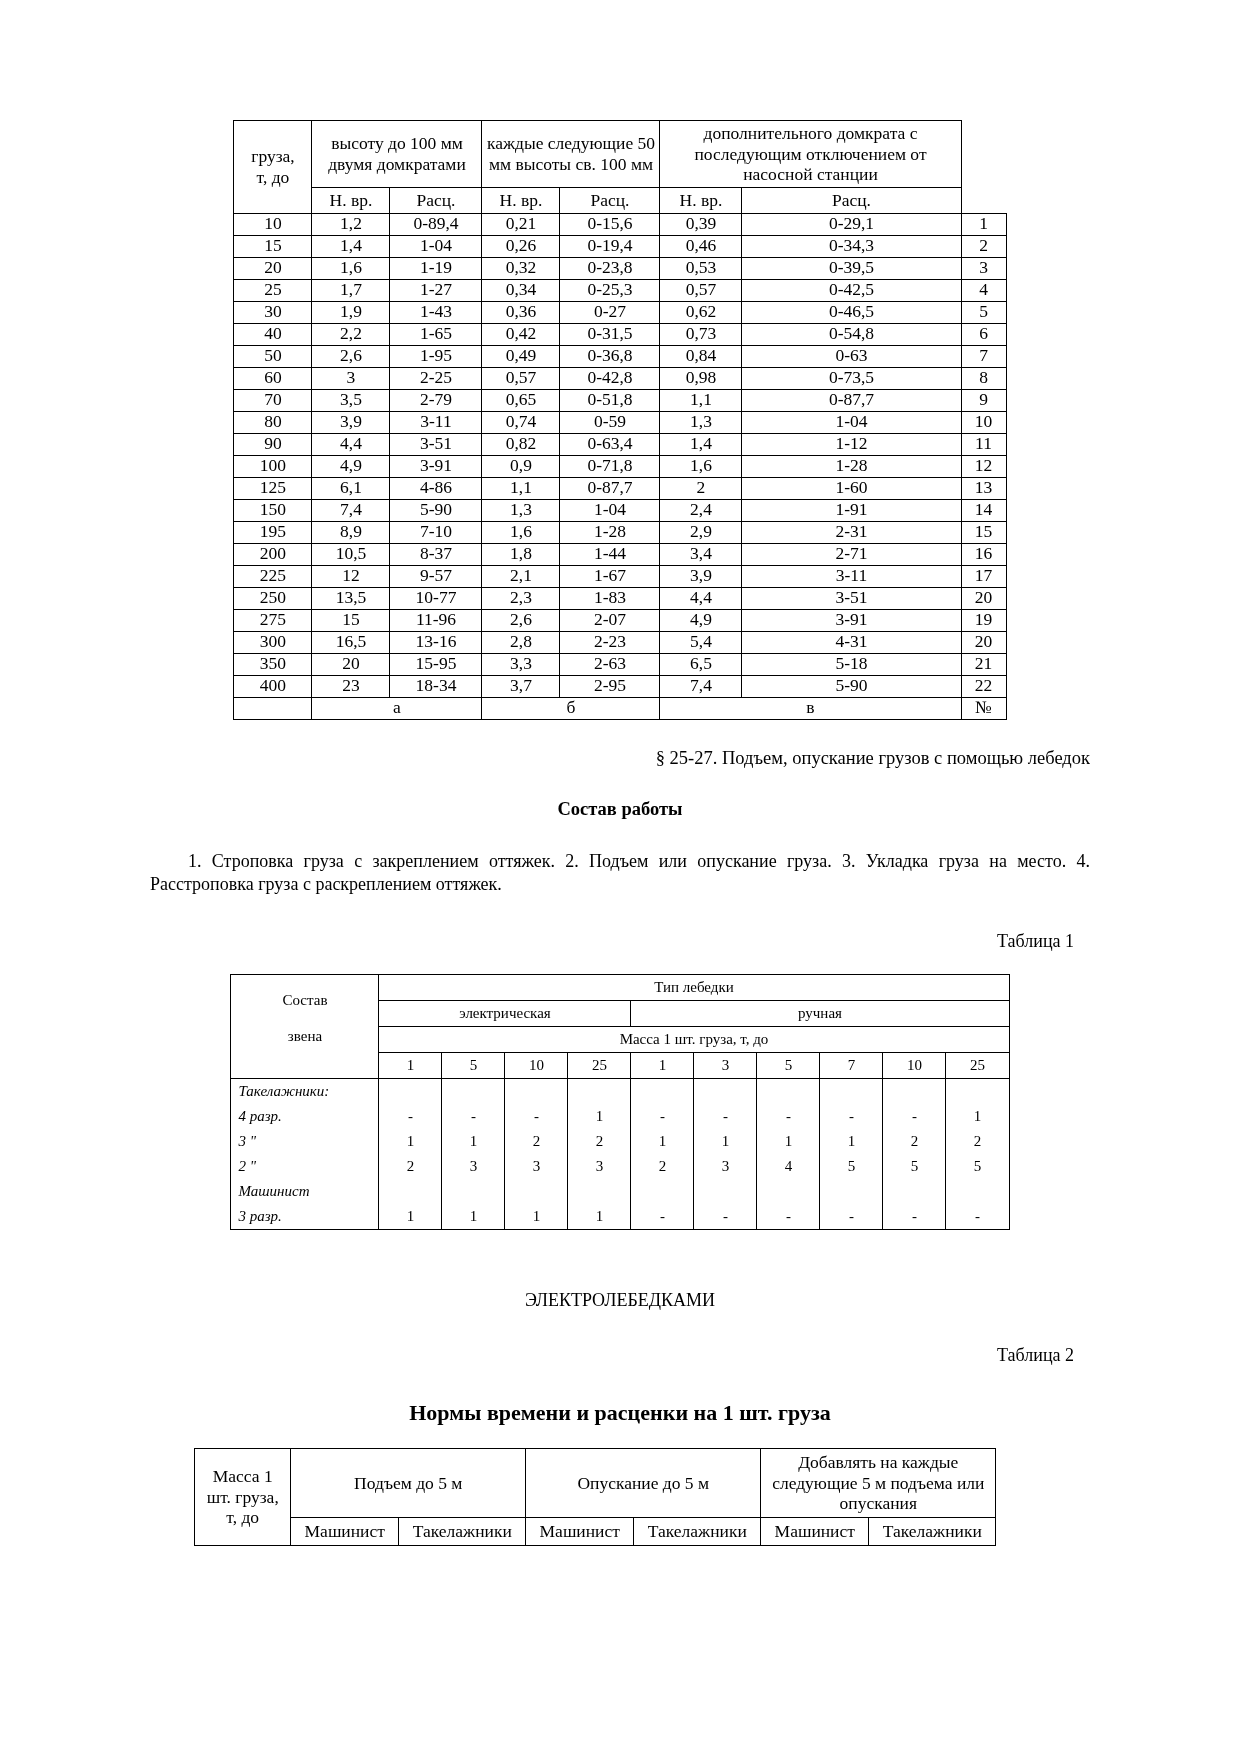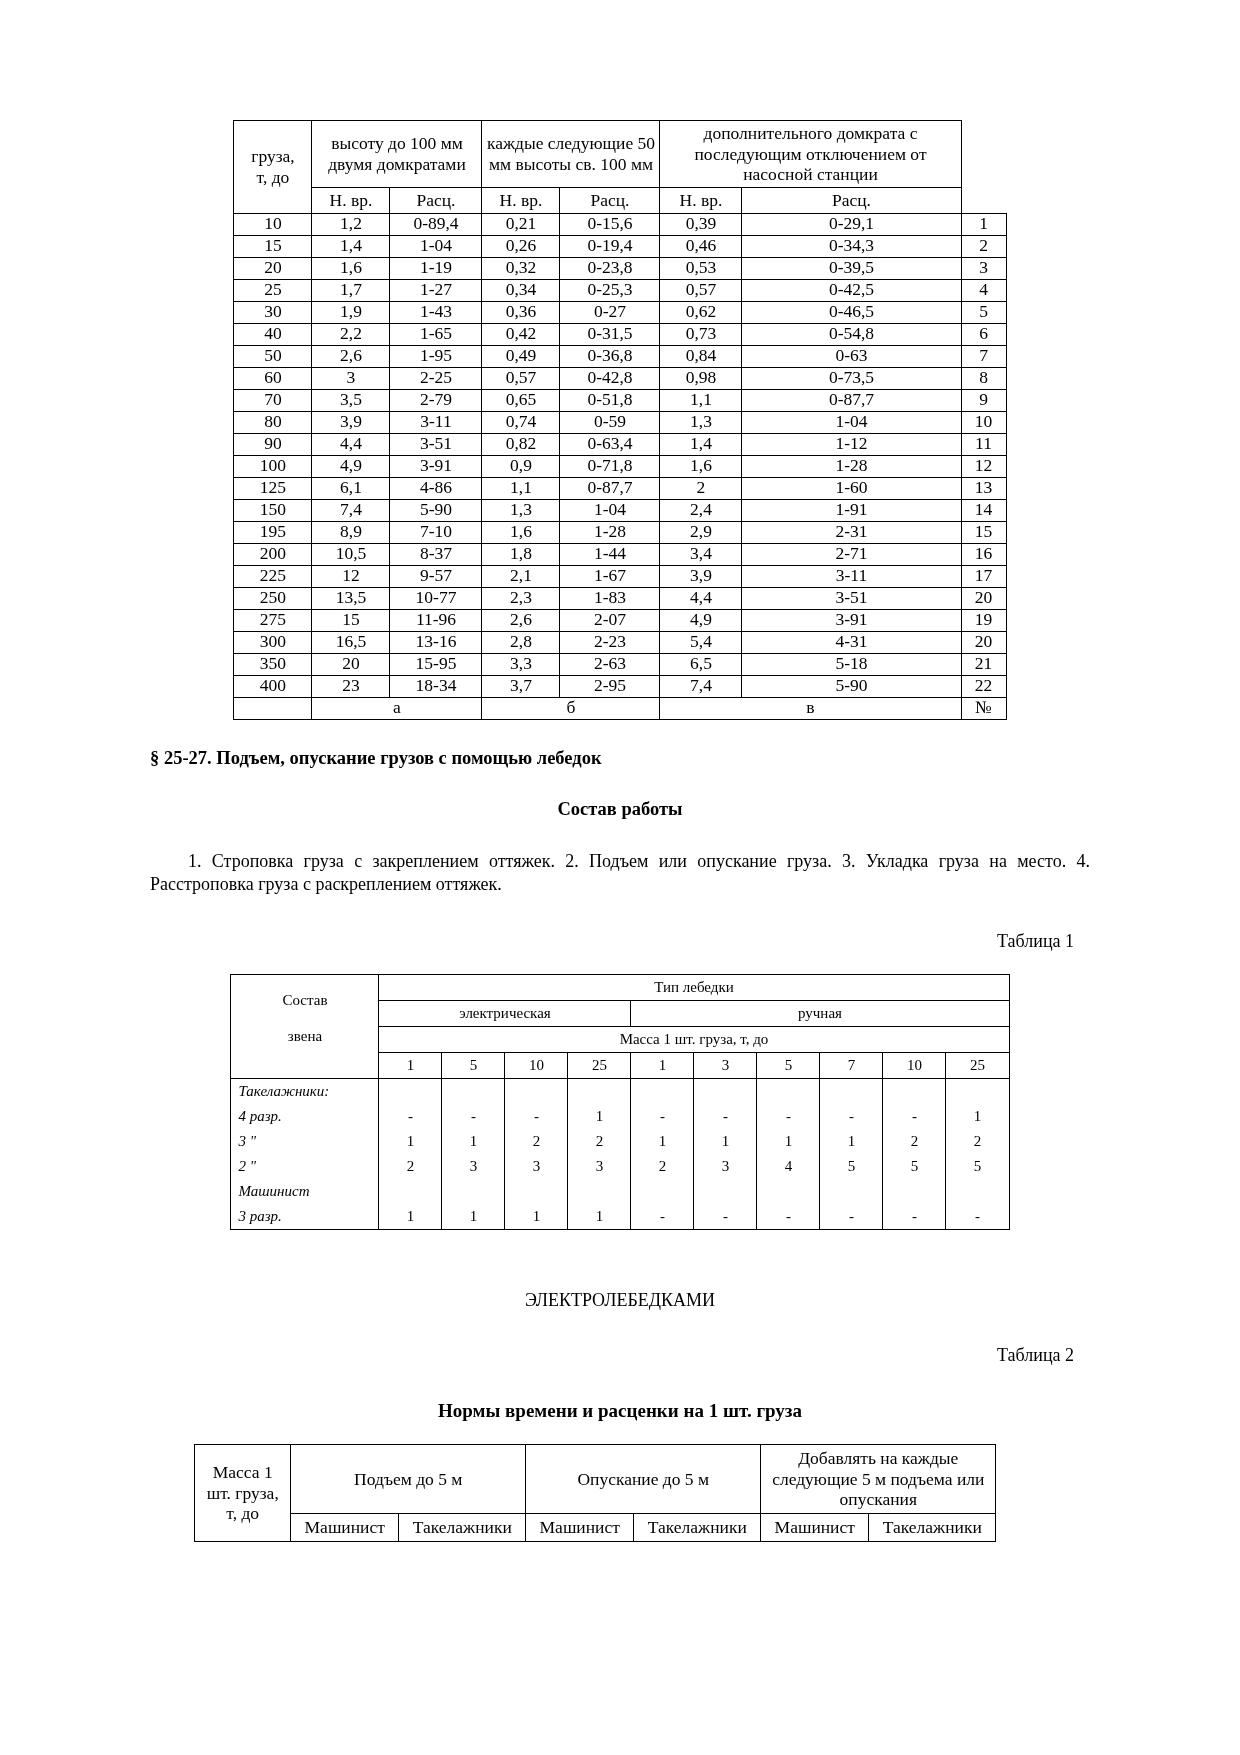--- a/index.html
+++ b/index.html
@@ -45,22 +45,22 @@
   
   #rates-table {
     width: 772px;
     font-size: 17.5px;
   }
   #rates-table td { height: 21px; padding: 0 2px; }
   #rates-table .hcell { height: auto; padding: 2px 4px; line-height: 1.18; }
 
   
   .sec-title {
-    text-align: left;
-    font-weight: bold;
+    text-align: right;
+    font-weight: normal;
     font-size: 18.5px;
     margin: 28px 0 0 0;
   }
   .sub-title {
     text-align: center;
     font-weight: bold;
     font-size: 18.5px;
     margin: 30px 0 0 0;
   }
   .para {
@@ -77,21 +77,21 @@
     padding-right: 16px;
   }
   .center-title {
     text-align: center;
     font-size: 18px;
     margin: 60px 0 0 0;
   }
   .bold-center {
     text-align: center;
     font-weight: bold;
-    font-size: 19px;
+    font-size: 22px;
     margin: 34px 0 0 0;
   }
 
   
   #crew-table {
     width: 778px;
     font-size: 15px;
     margin-top: 22px;
   }
   #crew-table td { height: 23px; }

